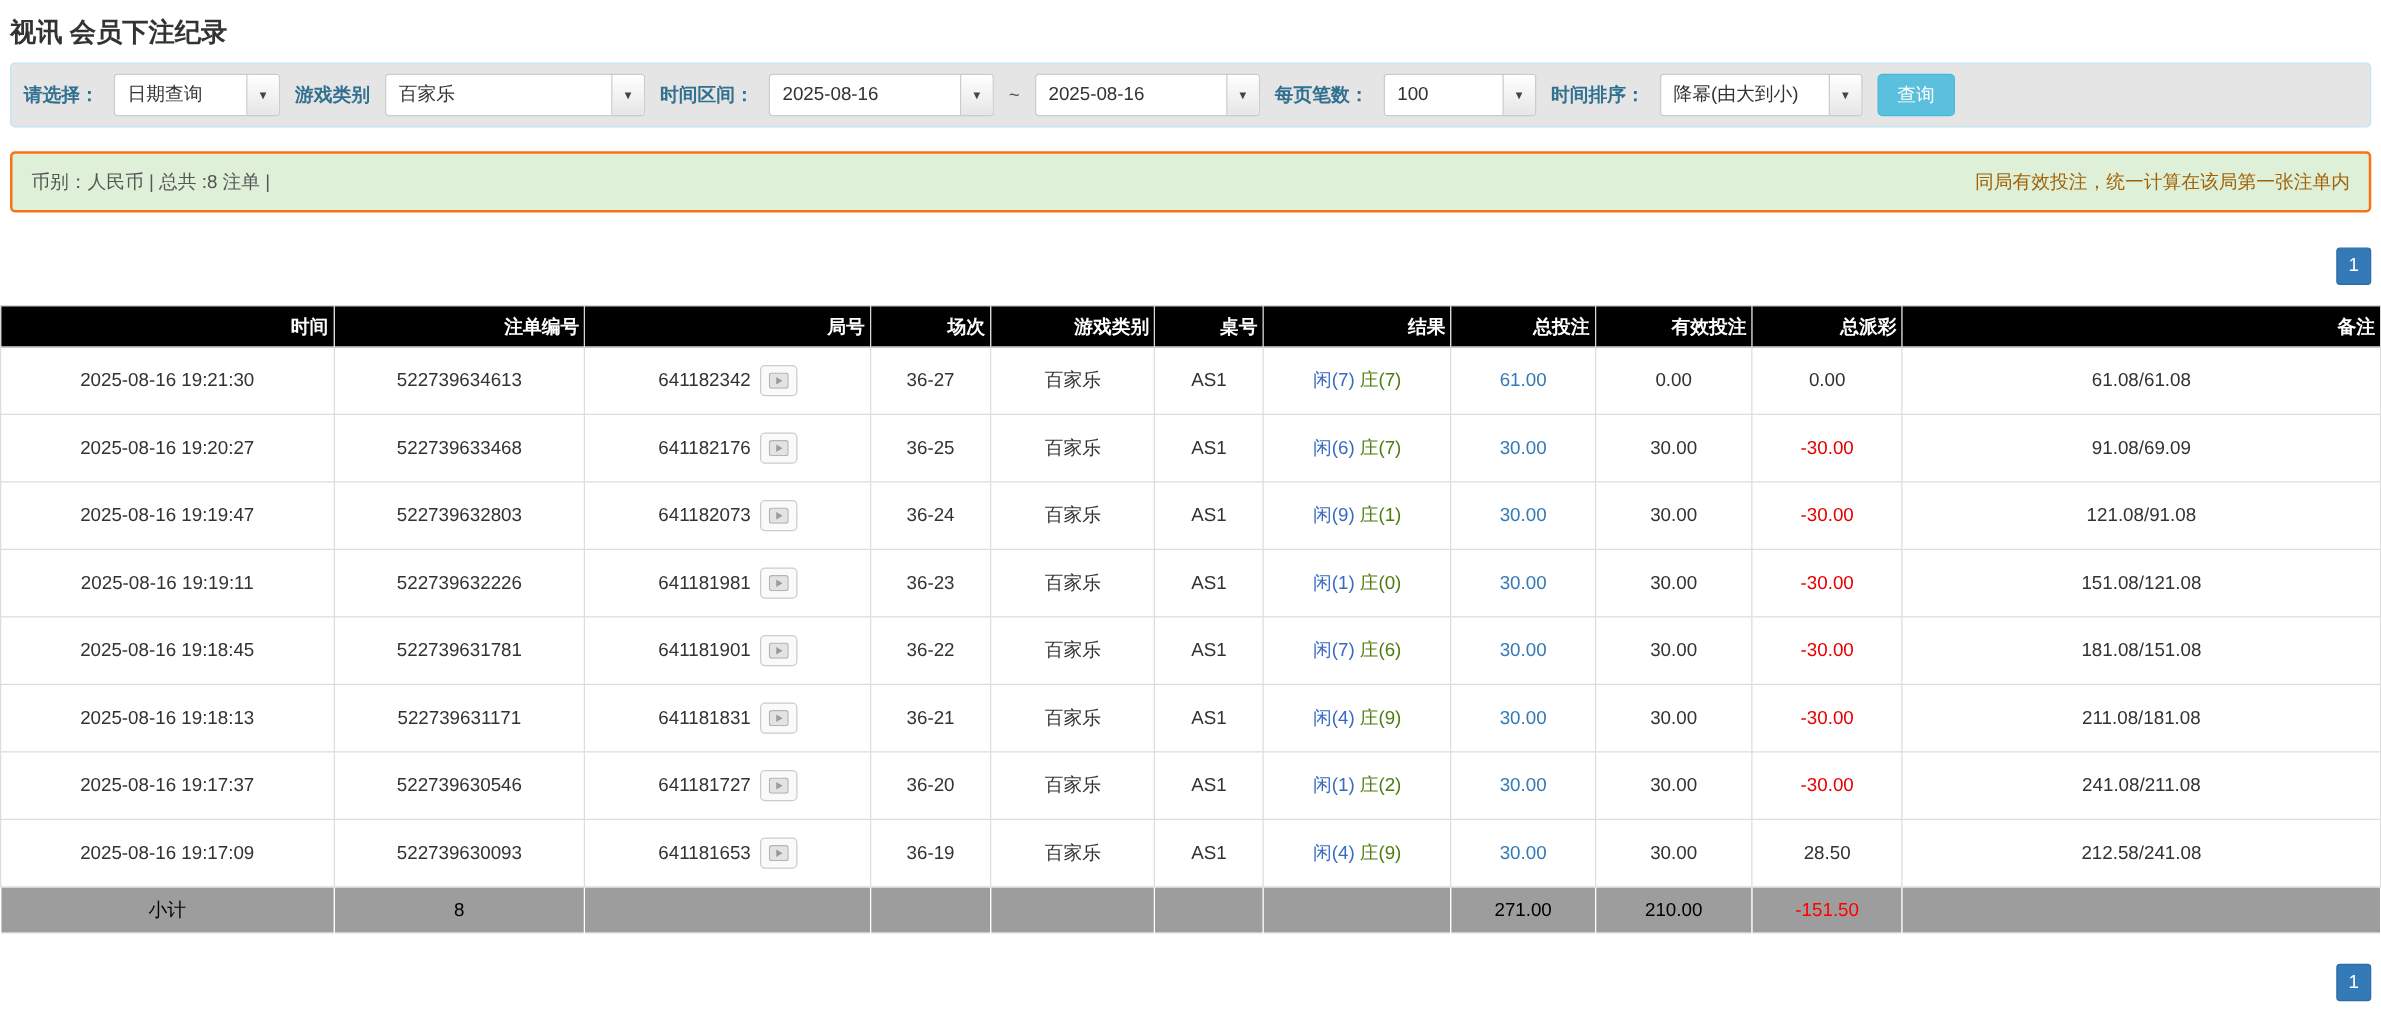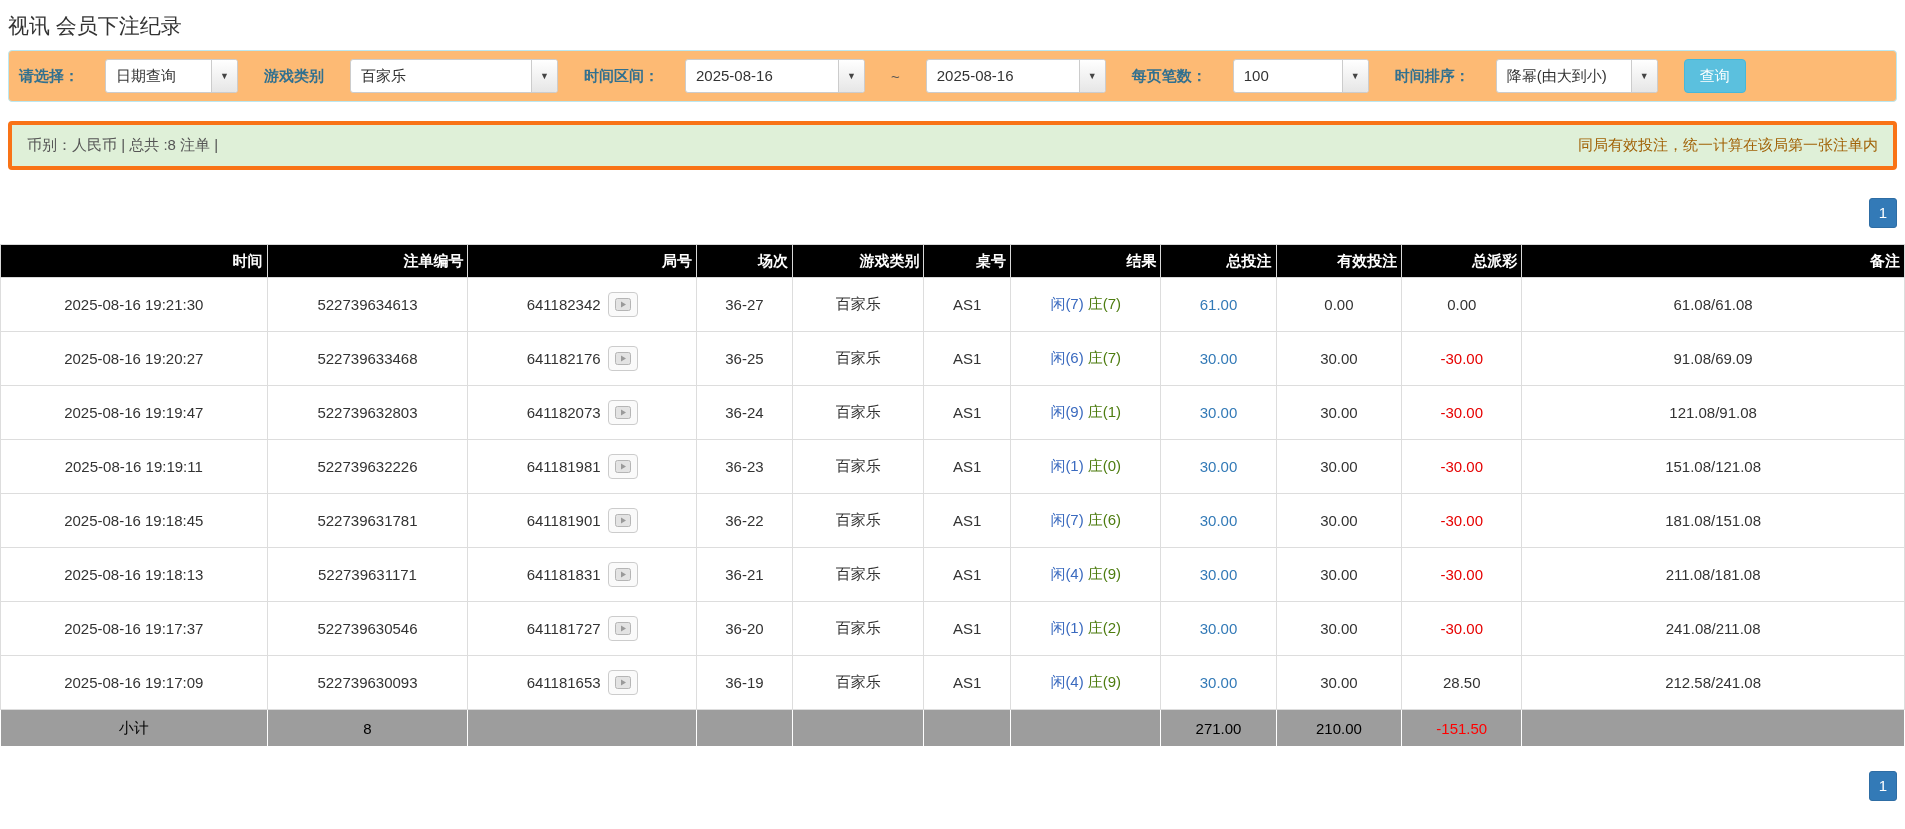--- a/index.html
+++ b/index.html
@@ -3,52 +3,52 @@
 <meta charset="utf-8">
 <style>
   * { box-sizing: border-box; }
   html,body { margin:0; padding:0; }
   body {
     width:1905px; height:829px; overflow:hidden;
     background:#fff; color:#333;
     font-family:"Liberation Sans","DejaVu Sans",sans-serif;
     font-size:15px;
   }
-  .page-title { font-size:21px; color:#333; font-weight:400; margin:12px 8px 10px 8px; }
+  .page-title { font-size:21px; color:#333; font-weight:700; margin:12px 8px 10px 8px; }
 
   
   .filter-bar {
-    background:#fdba74; border:1px solid #bce8f1; border-radius:4px;
-    margin:2px 8px; padding:9px 10px; display:flex; align-items:center; gap:26px;
+    background:#e5e5e5; border:1px solid #bce8f1; border-radius:4px;
+    margin:2px 8px; padding:9px 10px; display:flex; align-items:center; gap:12px;
     height:52px;
   }
   .f-label { color:#31708f; font-weight:700; white-space:nowrap; }
   .combo {
     display:inline-flex; align-items:stretch; height:34px; background:#fff;
     border:1px solid #ccc; border-radius:3px; overflow:hidden; cursor:pointer;
   }
   .combo-text { flex:1; padding:0 10px; line-height:32px; color:#333; white-space:nowrap; overflow:hidden; }
   .combo-caret {
     width:26px; border-left:1px solid #ccc;
     background:linear-gradient(#ffffff,#e6e6e6);
     display:flex; align-items:center; justify-content:center;
     font-size:9px; color:#444;
   }
   .w-select { width:133px; } .w-game { width:208px; } .w-date { width:180px; }
-  .w-size { width:136px; } .w-sort { width:162px; }
+  .w-size { width:122px; } .w-sort { width:162px; }
   .tilde { color:#555; }
   .search-btn {
     height:34px; padding:0 15px; background:#5bc0de; border:1px solid #46b8da;
     color:#fff; border-radius:4px; font-size:15px; cursor:pointer;
     font-family:inherit;
   }
 
   
   .info-bar {
-    background:#dff0d8; border:4px solid #f97316; border-radius:4px;
+    background:#dff0d8; border:2px solid #f97316; border-radius:4px;
     margin:19px 8px 0 8px; padding:0 15px; height:49px;
     display:flex; align-items:center; justify-content:space-between;
   }
   .info-summary { color:#555; }
   .info-notice { color:#a16207; }
 
   
   .pager-top { text-align:right; margin:28px 8px 16px 0; }
   .pager-bottom { text-align:right; margin:24px 8px 0 0; }
   .page-btn {

